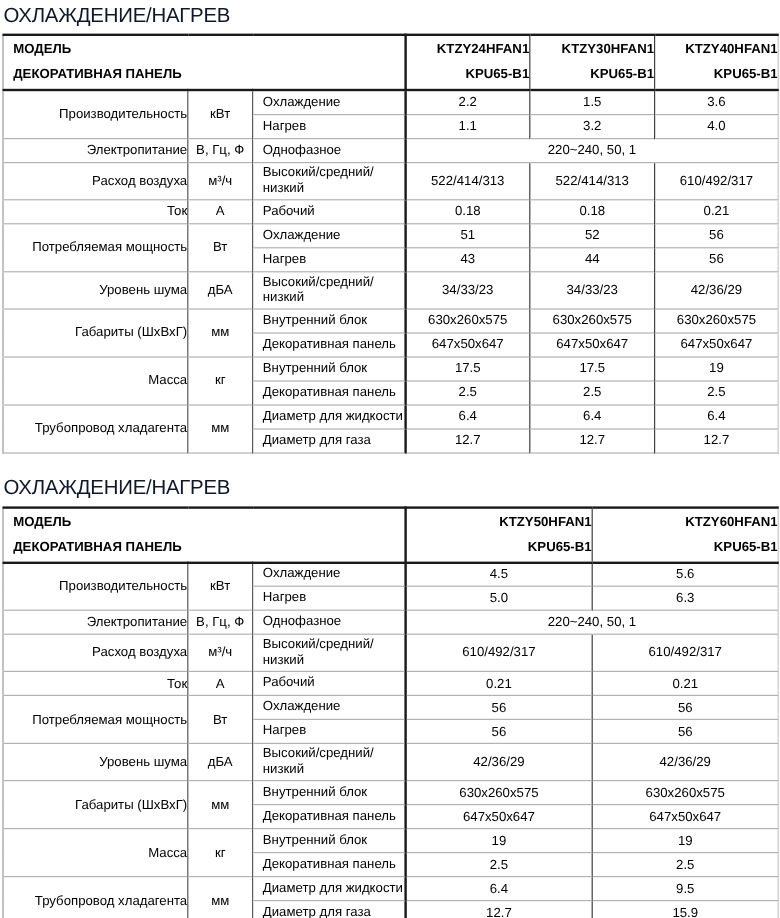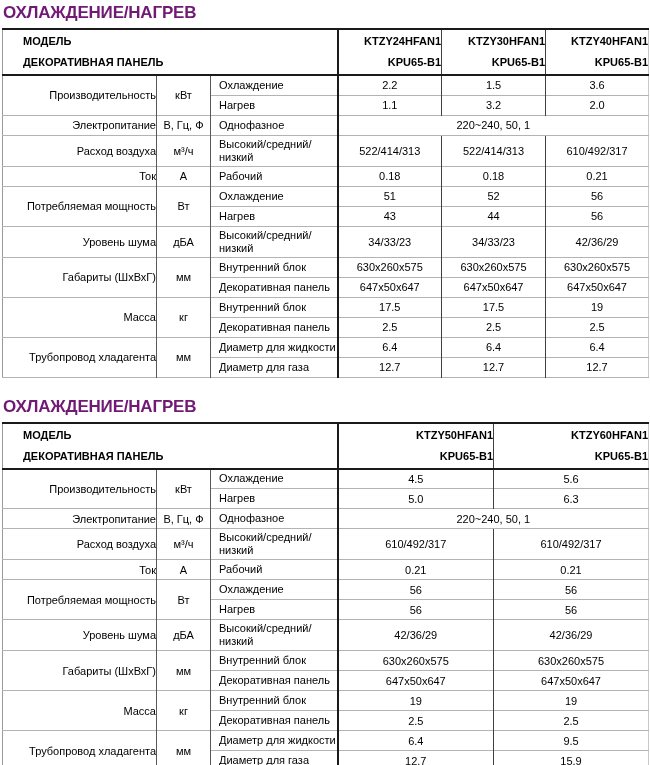--- a/index.html
+++ b/index.html
@@ -6,23 +6,23 @@
   body {
     width: 650px;
     font-family: "Liberation Sans", sans-serif;
     font-size: 11px;
     color: #000000;
     -webkit-font-smoothing: antialiased;
   }
   .page { padding: 3px 2px 0 2px; }
 
   h2.section-title {
-    color: #701a75;
+    color: #0f172a;
     font-size: 17px;
-    font-weight: 700;
+    font-weight: 400;
     letter-spacing: -0.2px;
     margin: 0 0 6px 1px;
     line-height: 19px;
   }
   section.spec-section + section.spec-section h2.section-title { margin-top: 19px; }
 
   table.spec {
     border-collapse: collapse;
     table-layout: fixed;
     width: 646px;
@@ -33,21 +33,21 @@
 
   thead th {
     border-top: 2px solid #1a1a1a;
     border-bottom: 2px solid #1a1a1a;
     font-weight: 700;
     font-size: 11px;
     height: 44px;
     padding: 0;
     vertical-align: middle;
   }
-  th.head-left { text-align: left; padding-left: 20px; border-right: 2px solid #1a1a1a; border-radius: 22px; }
+  th.head-left { text-align: left; padding-left: 8px; border-right: 2px solid #1a1a1a; border-radius: 22px; }
   th.head-col  { text-align: right; border-left: 1px solid #404040; }
   thead th div { line-height: 21px; }
 
   tbody td {
     border-top: 1px solid #b3b3b3;
     padding: 0;
     vertical-align: middle;
     font-size: 11px;
   }
   tr.r20 { height: 20px; }
@@ -108,21 +108,21 @@
           <td class="unit" rowspan="2">кВт</td>
           <td class="lbl">Охлаждение</td>
           <td class="val">2.2</td>
           <td class="val">1.5</td>
           <td class="val">3.6</td>
         </tr>
         <tr class="r20">
           <td class="lbl">Нагрев</td>
           <td class="val">1.1</td>
           <td class="val">3.2</td>
-          <td class="val">2.0</td>
+          <td class="val">4.0</td>
         </tr>
 
         <tr class="r20">
           <td class="param">Электропитание</td>
           <td class="unit">В, Гц, Ф</td>
           <td class="lbl">Однофазное</td>
           <td class="val" colspan="3">220~240, 50, 1</td>
         </tr>
 
         <tr class="r31">

